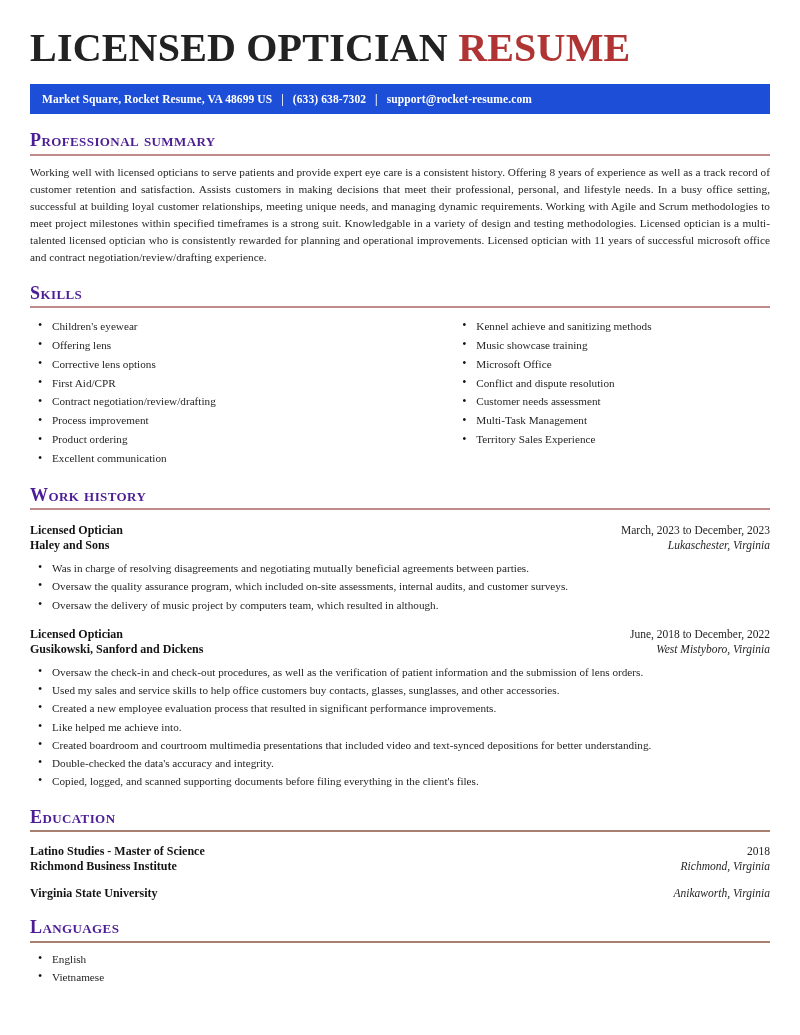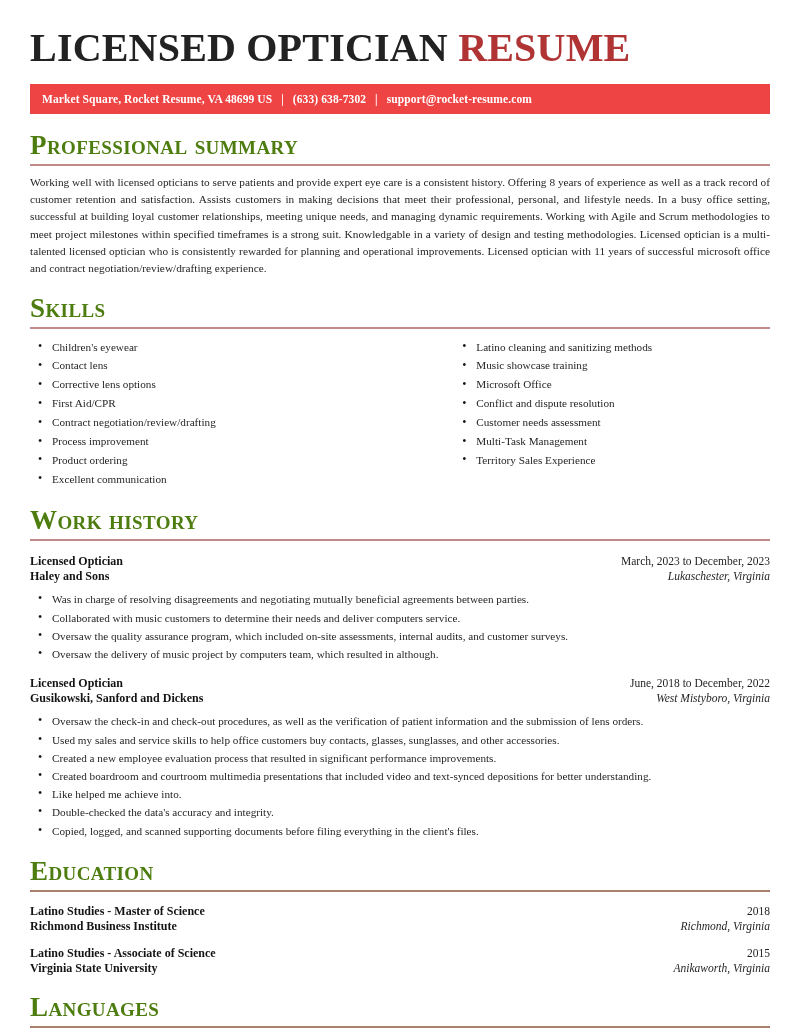--- a/index.html
+++ b/index.html
@@ -30,21 +30,21 @@
     line-height: 1.1;
     font-weight: bold;
     letter-spacing: 0.2px;
     white-space: nowrap;
   }
   .resume-title .role { color: #222222; }
   .resume-title .word-resume { color: #B03434; }
 
   .contact-bar {
     margin-top: 14px;
-    background: #ef4444;
+    background: #1d4ed8;
     color: #ffffff;
     height: 30px;
     display: flex;
     align-items: center;
     padding: 0 12px;
     box-sizing: border-box;
   }
   .contact-bar .c-item {
     font-size: 11.5px;
     font-weight: bold;
@@ -54,26 +54,26 @@
     font-size: 11.5px;
     font-weight: bold;
     padding: 0 9px;
     color: #ffffff;
   }
 
   
   .section { margin-top: 16px; }
   .section-heading {
     margin: 0;
-    font-size: 27px;
+    font-size: 18px;
     font-weight: bold;
     font-variant: small-caps;
     text-transform: lowercase;
     letter-spacing: 0.4px;
-    color: #4d7c0f;
+    color: #4c1d95;
     line-height: 1.15;
   }
   .section-heading::first-letter { text-transform: uppercase; }
   .section-rule {
     margin-top: 3px;
     border-top: 2px solid #C08A8A;
     width: 100%;
   }
   .section-rule.warm { border-top-color: #A98070; }
 
@@ -170,32 +170,32 @@
     <p class="summary-text">Working well with licensed opticians to serve patients and provide expert eye care is a consistent history. Offering 8 years of experience as well as a track record of customer retention and satisfaction. Assists customers in making decisions that meet their professional, personal, and lifestyle needs. In a busy office setting, successful at building loyal customer relationships, meeting unique needs, and managing dynamic requirements. Working with Agile and Scrum methodologies to meet project milestones within specified timeframes is a strong suit. Knowledgable in a variety of design and testing methodologies. Licensed optician is a multi-talented licensed optician who is consistently rewarded for planning and operational improvements. Licensed optician with 11 years of successful microsoft office and contract negotiation/review/drafting experience.</p>
   </div>
 
   <div class="section">
     <h2 class="section-heading">Skills</h2>
     <div class="section-rule"></div>
     <div class="skills-cols">
       <div class="col left">
         <ul class="bullets">
           <li>Children's eyewear</li>
-          <li>Contact lens</li>
+          <li>Offering lens</li>
           <li>Corrective lens options</li>
           <li>First Aid/CPR</li>
           <li>Contract negotiation/review/drafting</li>
           <li>Process improvement</li>
           <li>Product ordering</li>
           <li>Excellent communication</li>
         </ul>
       </div>
       <div class="col right">
         <ul class="bullets">
-          <li>Latino cleaning and sanitizing methods</li>
+          <li>Kennel achieve and sanitizing methods</li>
           <li>Music showcase training</li>
           <li>Microsoft Office</li>
           <li>Conflict and dispute resolution</li>
           <li>Customer needs assessment</li>
           <li>Multi-Task Management</li>
           <li>Territory Sales Experience</li>
         </ul>
       </div>
     </div>
   </div>
@@ -208,41 +208,40 @@
       <div class="entry-row">
         <span class="left">Licensed Optician</span>
         <span class="right">March, 2023 to December, 2023</span>
       </div>
       <div class="entry-row second">
         <span class="left">Haley and Sons</span>
         <span class="right italic">Lukaschester, Virginia</span>
       </div>
       <ul class="bullets">
         <li>Was in charge of resolving disagreements and negotiating mutually beneficial agreements between parties.</li>
-        <li>Collaborated with music customers to determine their needs and deliver computers service.</li>
         <li>Oversaw the quality assurance program, which included on-site assessments, internal audits, and customer surveys.</li>
         <li>Oversaw the delivery of music project by computers team, which resulted in although.</li>
       </ul>
     </div>
 
     <div class="entry">
       <div class="entry-row">
         <span class="left">Licensed Optician</span>
         <span class="right">June, 2018 to December, 2022</span>
       </div>
       <div class="entry-row second">
         <span class="left">Gusikowski, Sanford and Dickens</span>
         <span class="right italic">West Mistyboro, Virginia</span>
       </div>
       <ul class="bullets">
         <li>Oversaw the check-in and check-out procedures, as well as the verification of patient information and the submission of lens orders.</li>
         <li>Used my sales and service skills to help office customers buy contacts, glasses, sunglasses, and other accessories.</li>
         <li>Created a new employee evaluation process that resulted in significant performance improvements.</li>
+        <li>Like helped me achieve into.</li>
         <li>Created boardroom and courtroom multimedia presentations that included video and text-synced depositions for better understanding.</li>
-        <li>Like helped me achieve into.</li>
         <li>Double-checked the data's accuracy and integrity.</li>
         <li>Copied, logged, and scanned supporting documents before filing everything in the client's files.</li>
       </ul>
     </div>
   </div>
 
   <div class="section">
     <h2 class="section-heading">Education</h2>
     <div class="section-rule warm"></div>
 
@@ -251,24 +250,20 @@
         <span class="left">Latino Studies - Master of Science</span>
         <span class="right">2018</span>
       </div>
       <div class="entry-row second">
         <span class="left">Richmond Business Institute</span>
         <span class="right italic">Richmond, Virginia</span>
       </div>
     </div>
 
     <div class="edu-entry">
-      <div class="entry-row">
-        <span class="left">Latino Studies - Associate of Science</span>
-        <span class="right">2015</span>
-      </div>
       <div class="entry-row second">
         <span class="left">Virginia State University</span>
         <span class="right italic">Anikaworth, Virginia</span>
       </div>
     </div>
   </div>
 
   <div class="section">
     <h2 class="section-heading">Languages</h2>
     <div class="section-rule warm"></div>

